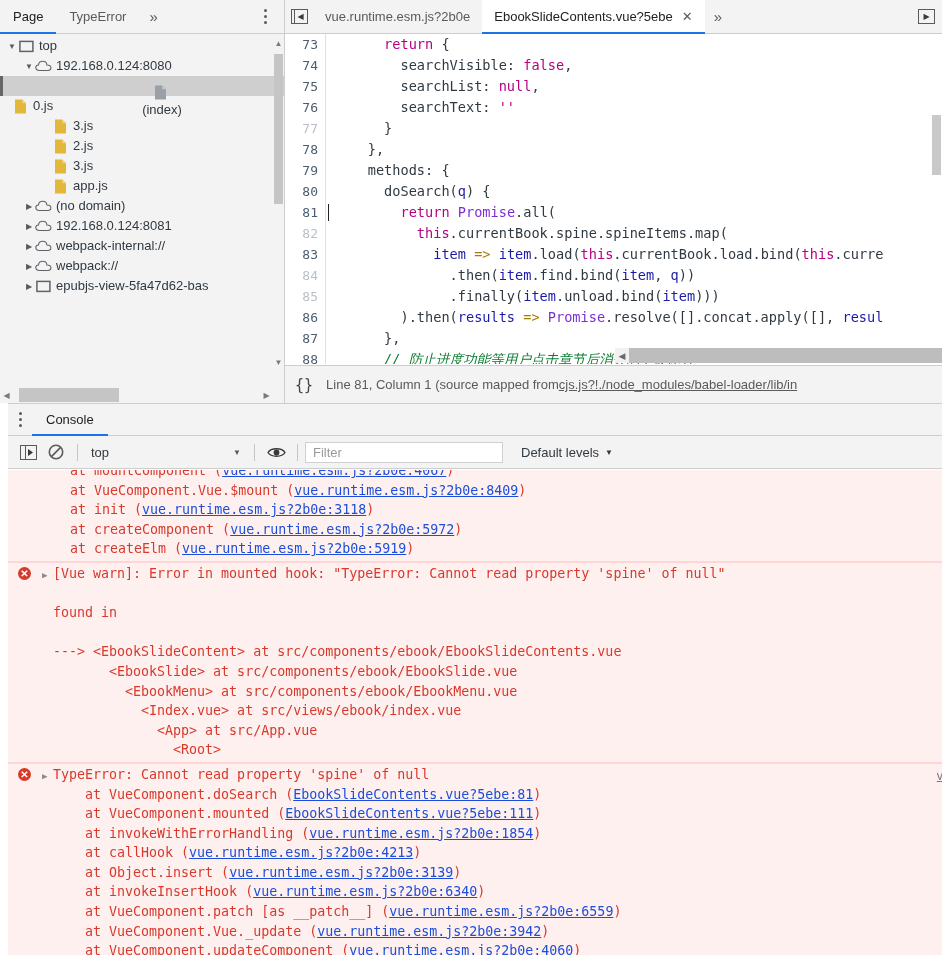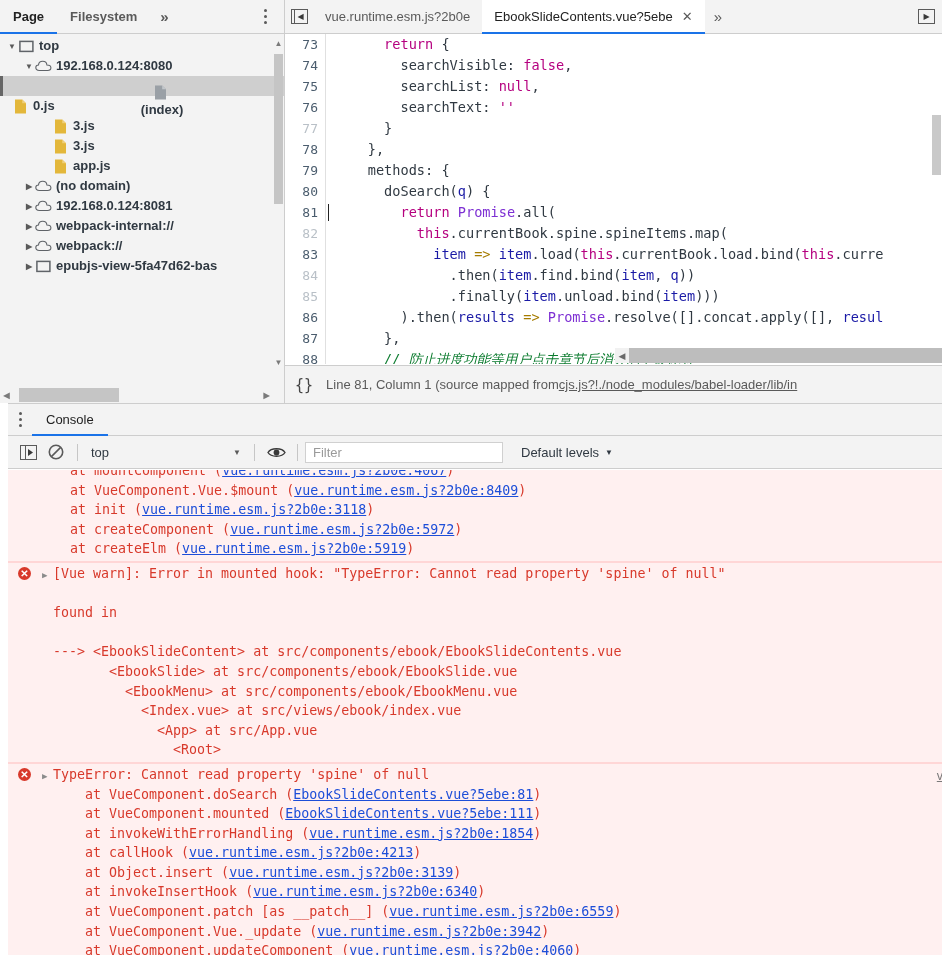--- a/index.html
+++ b/index.html
@@ -12,21 +12,21 @@
     font-size: 12px;
     color: #303942;
   }
   #app { position: relative; width: 942px; height: 955px; }
 
   
   .top-section { display: flex; height: 403px; width: 942px; }
 
   
   .navigator { width: 285px; height: 403px; background: #f3f3f3; position: relative;
-               border-right: 1px solid #cdcdcd; font-weight: bold; }
+               border-right: 1px solid #cdcdcd; }
   .nav-tabbar { height: 34px; display: flex; align-items: stretch; background: #f3f3f3;
                 border-bottom: 1px solid #cdcdcd; position: relative; }
   .nav-tab { display: flex; align-items: center; padding: 0 13px; font-size: 13px;
              color: #5a5a5a; position: relative; cursor: default; }
   .nav-tab.selected { color: #222; }
   .nav-tab.selected::after { content: ""; position: absolute; left: 0; right: 0; bottom: -1px;
                              height: 2px; background: #1a73e8; }
   .nav-more { display: flex; align-items: center; padding: 0 10px; color: #5a5a5a;
               font-size: 15px; }
   .nav-dots { position: absolute; right: 8px; top: 0; bottom: 0; width: 22px;
@@ -156,21 +156,21 @@
 <div id="app">
 
   <div class="top-section">
 
     <div class="navigator">
       <div class="nav-tabbar">
         <div class="nav-tab selected">
           <span>Page</span>
         </div>
         <div class="nav-tab">
-          <span>Filesystem</span>
+          <span>TypeError</span>
         </div>
         <div class="nav-more">
           <span>»</span>
         </div>
         <div class="nav-dots">
           <i></i>
             <i></i>
             <i></i>
         </div>
       </div>
@@ -216,20 +216,30 @@
           </div>
           <div class="tree-row" style="padding-left: 40px; position: relative;">
             <span class="tw none">▶</span>
             <span class="ico">
               <svg width="13" height="15" viewBox="0 0 13 15">
                 <path d="M1 0.6 h7.2 L12 4.3 V14.4 H1 Z" fill="#e3b73a"></path>
                 <path d="M8.2 0.6 L12 4.3 H8.2 Z" fill="#f0d07a"></path>
               </svg>
             </span>
             <span class="lbl">3.js</span>
+          </div>
+          <div class="tree-row" style="padding-left: 40px; position: relative;">
+            <span class="tw none">▶</span>
+            <span class="ico">
+              <svg width="13" height="15" viewBox="0 0 13 15">
+                <path d="M1 0.6 h7.2 L12 4.3 V14.4 H1 Z" fill="#e3b73a"></path>
+                <path d="M8.2 0.6 L12 4.3 H8.2 Z" fill="#f0d07a"></path>
+              </svg>
+            </span>
+            <span class="lbl">2.js</span>
           </div>
           <div class="tree-row" style="padding-left: 40px; position: relative;">
             <span class="tw none">▶</span>
             <span class="ico">
               <svg width="13" height="15" viewBox="0 0 13 15">
                 <path d="M1 0.6 h7.2 L12 4.3 V14.4 H1 Z" fill="#e3b73a"></path>
                 <path d="M8.2 0.6 L12 4.3 H8.2 Z" fill="#f0d07a"></path>
               </svg>
             </span>
             <span class="lbl">3.js</span>

